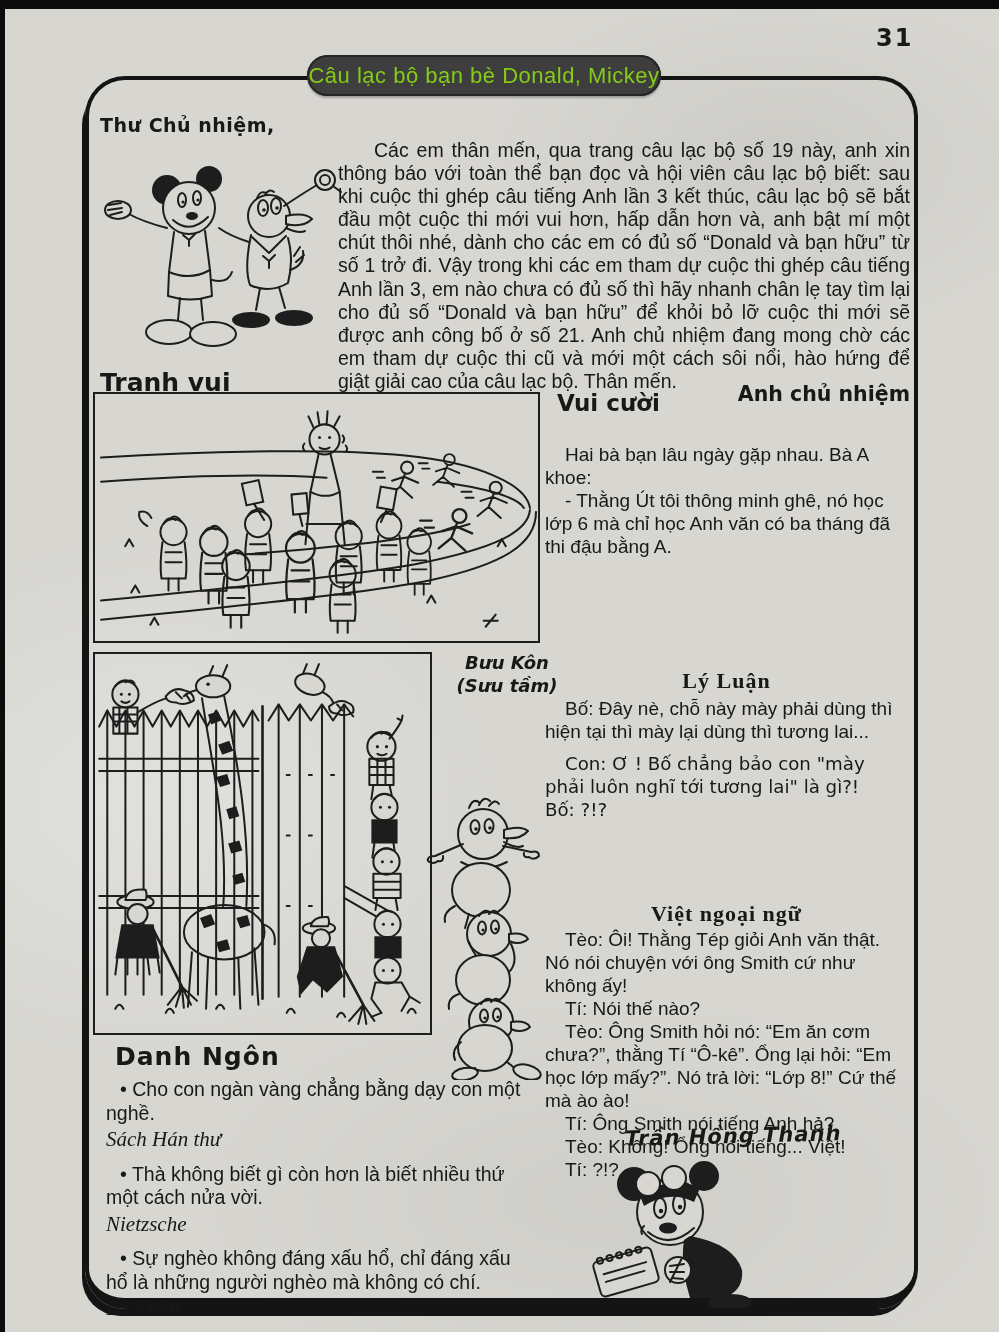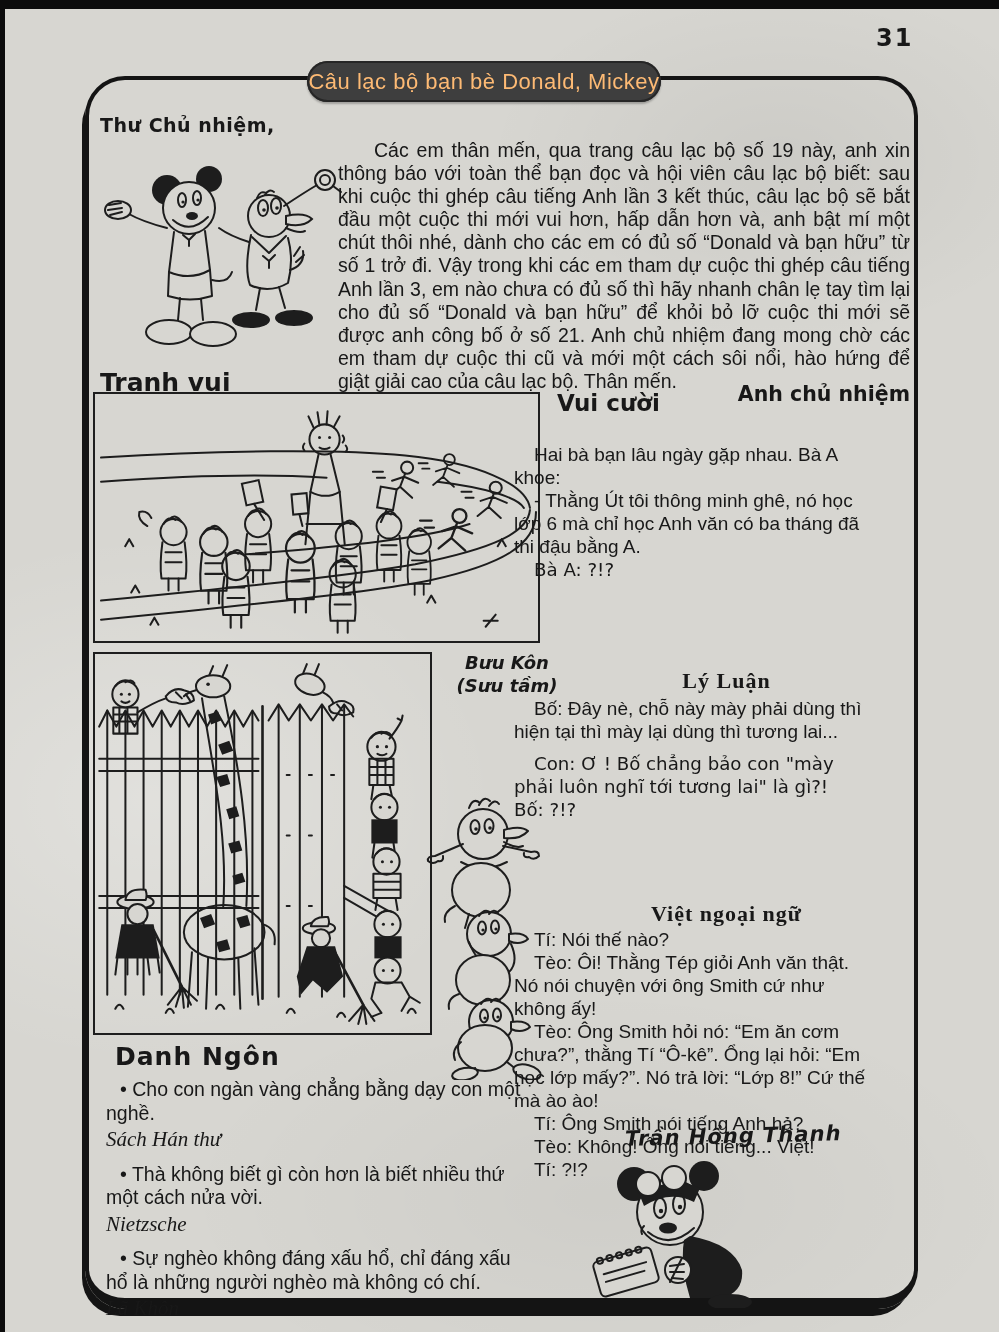--- a/index.html
+++ b/index.html
@@ -14,22 +14,22 @@
   }
   .edge-top{position:absolute;top:0;left:0;width:100%;height:9px;background:#0c0c0c;}
   .edge-left{position:absolute;top:0;left:0;width:5px;height:100%;background:#0c0c0c;}
   .page-number{position:absolute;top:24px;left:876px;font-size:24px;font-weight:bold;letter-spacing:2px;font-family:"DejaVu Sans",sans-serif;}
   .main-box{
     position:absolute;left:85px;top:76px;width:825px;height:1218px;
     border:4px solid #141414;border-bottom-width:11px;border-radius:40px;
     box-shadow:-5px 9px 0 -2px #141414;
   }
   .banner{
-    position:absolute;left:307px;top:61px;width:354px;height:41px;background:#3e3e3e;
-    border-radius:22px;color:#fdba74;display:flex;align-items:center;justify-content:center;
+    position:absolute;left:307px;top:55px;width:354px;height:41px;background:#3e3e3e;
+    border-radius:22px;color:#84cc16;display:flex;align-items:center;justify-content:center;
     font-size:22px;z-index:3;box-shadow:inset 0 0 0 2px #262626, 0 2px 2px rgba(0,0,0,0.25);
     letter-spacing:0.5px;
   }
   .h-heavy{font-family:"DejaVu Sans",sans-serif;font-weight:bold;position:absolute;}
   .letter-heading{left:100px;top:114px;font-size:19px;letter-spacing:0.5px;}
   .tranhvui-heading{left:100px;top:368px;font-size:25px;}
   .vuicuoi-heading{left:557px;top:390px;font-size:23px;}
   .danhngon-heading{left:115px;top:1042px;font-size:25px;letter-spacing:1px;}
   .letter-body{
     position:absolute;left:338px;top:139px;width:572px;
@@ -37,21 +37,21 @@
   }
   .letter-signature{position:absolute;left:610px;top:382px;width:300px;text-align:right;
     font-weight:bold;font-size:20.5px;font-family:"DejaVu Sans",sans-serif;padding-right:6px;}
   .cartoon-frame{position:absolute;border:2.5px solid #1e1e1e;}
   .cartoon1{left:93px;top:392px;width:443px;height:247px;}
   .cartoon2{left:93px;top:652px;width:335px;height:379px;}
   .illustration{position:absolute;}
   .illu-topleft{left:97px;top:150px;width:248px;height:218px;}
   .illu-ducks{left:419px;top:782px;width:146px;height:298px;}
   .illu-mickey-writing{left:582px;top:1156px;width:188px;height:152px;z-index:4;}
-  .col-text{position:absolute;left:514px;width:363px;font-size:19px;line-height:23px;}
+  .col-text{position:absolute;left:545px;width:363px;font-size:19px;line-height:23px;}
   .col-text p{margin:0;text-indent:20px;}
   .vuicuoi-text{top:443px;}
   .lyluan-text{top:697px;}
   .gioi-text{top:928px;}
   .alt-font{font-family:"DejaVu Sans",sans-serif;font-size:18.2px;}
   .no-indent{text-indent:0 !important;}
   .gap-top{margin-top:9px !important;}
   .section-heading{position:absolute;left:545px;width:363px;text-align:center;
     font-family:"Liberation Serif",serif;font-weight:bold;font-size:22px;letter-spacing:1px;}
   .lyluan-heading{top:668px;}
@@ -198,21 +198,20 @@
         <path d="M30 150 l4 -7 l4 7 M55 228 l4 -7 l4 7 M330 206 l4 -7 l4 7 M400 150 l4 -7 l4 7 M36 196 l4 -7 l4 7"></path>
       </g>
       <path class="ink" d="M386 224 h14 M388 230 l10 -12"></path>
     </svg>
   </div>
 
   <div class="h-heavy vuicuoi-heading">Vui cười</div>
   <div class="col-text vuicuoi-text">
     <p>Hai bà bạn lâu ngày gặp nhau. Bà A khoe:</p>
     <p>- Thằng Út tôi thông minh ghê, nó học lớp 6 mà chỉ học Anh văn có ba tháng đã thi đậu bằng A.</p>
-    <p class="alt-font">Bà A: ?!?</p>
   </div>
 
   <div class="cartoon-frame cartoon2">
     <svg viewBox="0 0 332 376">
       <g class="ink" stroke-width="1.8">
 
         <path d="M4 72 L12 56 L21 72 L30 56 L39 72 L48 56 L57 72 L66 56 L75 72 L84 56 L93 72 L102 56 L111 72 L120 56 L129 72 L138 56 L147 72 L156 56 L162 66"></path>
         <path d="M12 56 V338 M30 58 V338 M48 58 V338 M66 58 V338 M84 58 V338 M102 58 V338 M120 58 V338 M138 58 V338 M156 58 V338"></path>
         <path d="M4 104 H162 M4 116 H162 M4 240 H162 M4 252 H162"></path>
 
@@ -368,22 +367,22 @@
         <path d="M42 260 q-10 8 -6 18"></path>
         <path d="M56 286 L50 298 M88 280 L98 288"></path>
         <ellipse class="paper-fill" cx="46" cy="292" rx="13" ry="6" transform="rotate(-10 46 292)"></ellipse>
         <ellipse class="paper-fill" cx="108" cy="290" rx="14" ry="7" transform="rotate(15 108 290)"></ellipse>
       </g>
     </svg>
   </div>
 
   <div class="section-heading gioi-heading">Việt ngoại ngữ</div>
   <div class="col-text gioi-text">
+    <p>Tèo: Ôi! Thằng Tép giỏi Anh văn thật. Nó nói chuyện với ông Smith cứ như không ấy!</p>
     <p>Tí: Nói thế nào?</p>
-    <p>Tèo: Ôi! Thằng Tép giỏi Anh văn thật. Nó nói chuyện với ông Smith cứ như không ấy!</p>
     <p>Tèo: Ông Smith hỏi nó: “Em ăn cơm chưa?”, thằng Tí “Ô-kê”. Ổng lại hỏi: “Em học lớp mấy?”. Nó trả lời: “Lớp 8!” Cứ thế mà ào ào!</p>
     <p>Tí: Ông Smith nói tiếng Anh hả?</p>
     <p>Tèo: Không! Ổng nói tiếng... Việt!</p>
     <p>Tí: ?!?</p>
   </div>
   <div class="story-signature">Trần Hồng Thanh</div>
 
   <div class="h-heavy danhngon-heading">Danh Ngôn</div>
   <div class="quotes">
     <p class="q-text"><span>•</span> <span>Cho con ngàn vàng chẳng bằng dạy con một nghề.</span></p>

